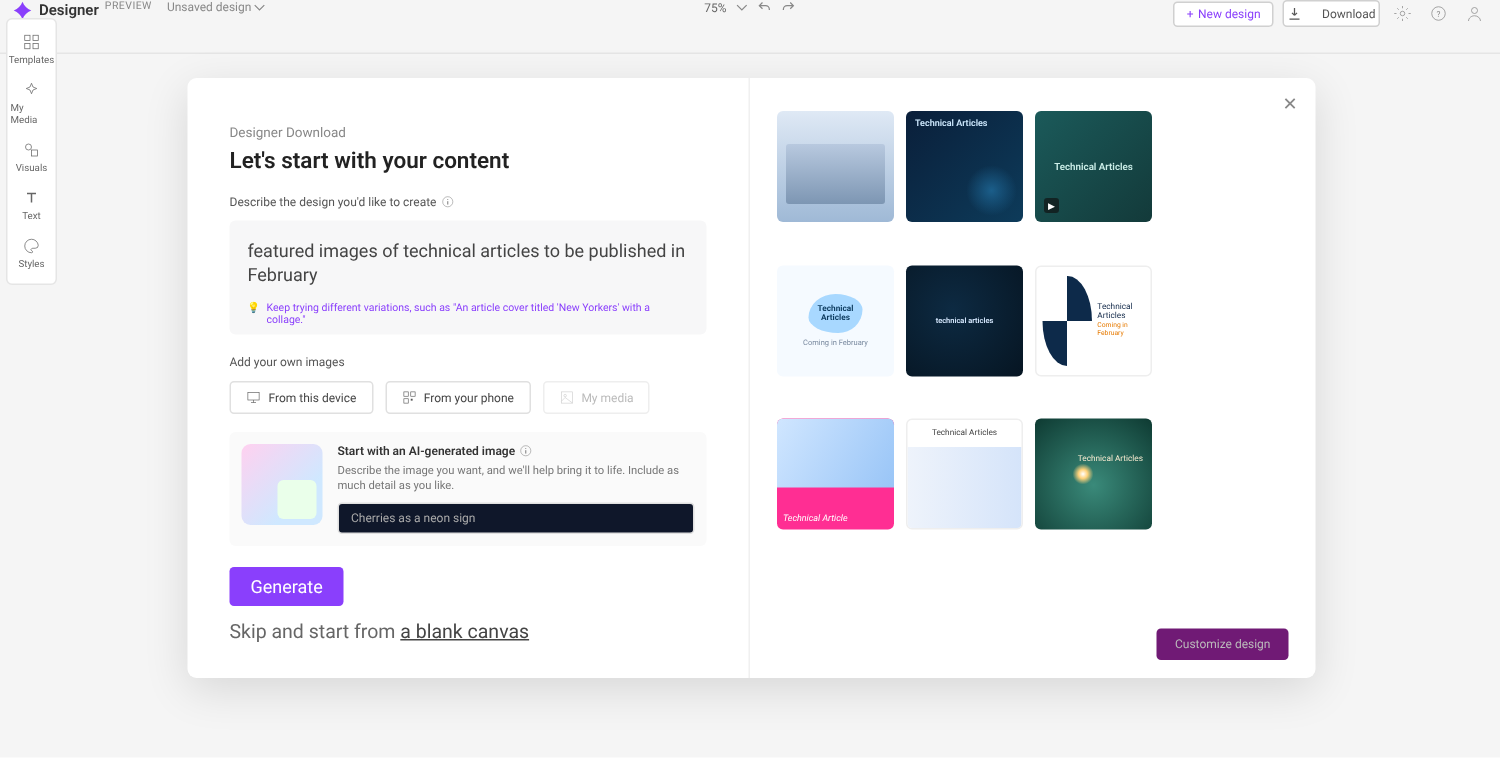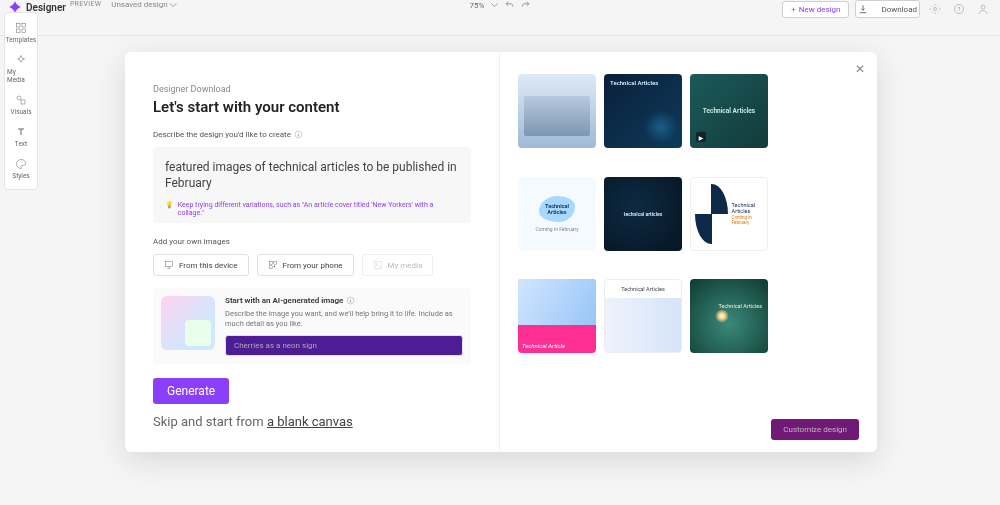--- a/index.html
+++ b/index.html
@@ -41,21 +41,21 @@
 .upload-row { display: flex; gap: 8px; margin-top: 8px; }
 .upload-chip { border: 1px solid #e0e0e0; background: #fff; border-radius: 3px; padding: 5px 10px; font-size: 8px; color: #444; display: flex; align-items: center; gap: 5px; cursor: pointer; }
 .upload-chip.disabled { color: #bbb; border-color: #eee; }
 
 .ai-row { display: flex; gap: 10px; margin-top: 12px; background: #fafafa; border-radius: 4px; padding: 8px; }
 .ai-thumb { width: 54px; height: 54px; border-radius: 6px; background: linear-gradient(135deg,#ffd1f0,#cfe8ff 70%); display:flex; align-items:center; justify-content:center; position: relative; }
 .ai-thumb::after { content:""; position:absolute; right:4px; bottom:4px; width:26px; height:26px; background:#eaffea; border-radius:4px; }
 .ai-body { flex: 1; display: flex; flex-direction: column; }
 .ai-title { font-size: 8px; font-weight: 600; color: #333; display: flex; align-items: center; gap: 3px; }
 .ai-desc { font-size: 7.5px; color: #777; margin-top: 4px; line-height: 1.3; }
-.ai-input { margin-top: 6px; border: 1px solid #e0e0e0; background: #4c1d95; border-radius: 3px; padding: 5px 8px; font-size: 8px; color: #aaa; }
+.ai-input { margin-top: 6px; border: 1px solid #e0e0e0; background: #0f172a; border-radius: 3px; padding: 5px 8px; font-size: 8px; color: #aaa; }
 
 .generate-btn { margin-top: 14px; background: #8a3ffc; color: #fff; border: none; border-radius: 3px; padding: 6px 14px; font-size: 12px; align-self: flex-start; cursor: pointer; }
 .skip-text { font-size: 13px; color: #666; margin-top: 10px; }
 .skip-text .link { text-decoration: underline; color: #444; cursor: pointer; }
 
 
 .right-top { display: flex; justify-content: space-between; align-items: center; padding-right: 18px; }
 .size-btn { font-size: 8px; color: #555; display: flex; align-items: center; gap: 4px; cursor: pointer; }
 .feedback-btn { font-size: 8px; color: #666; display: flex; align-items: center; gap: 4px; cursor: pointer; }
 

